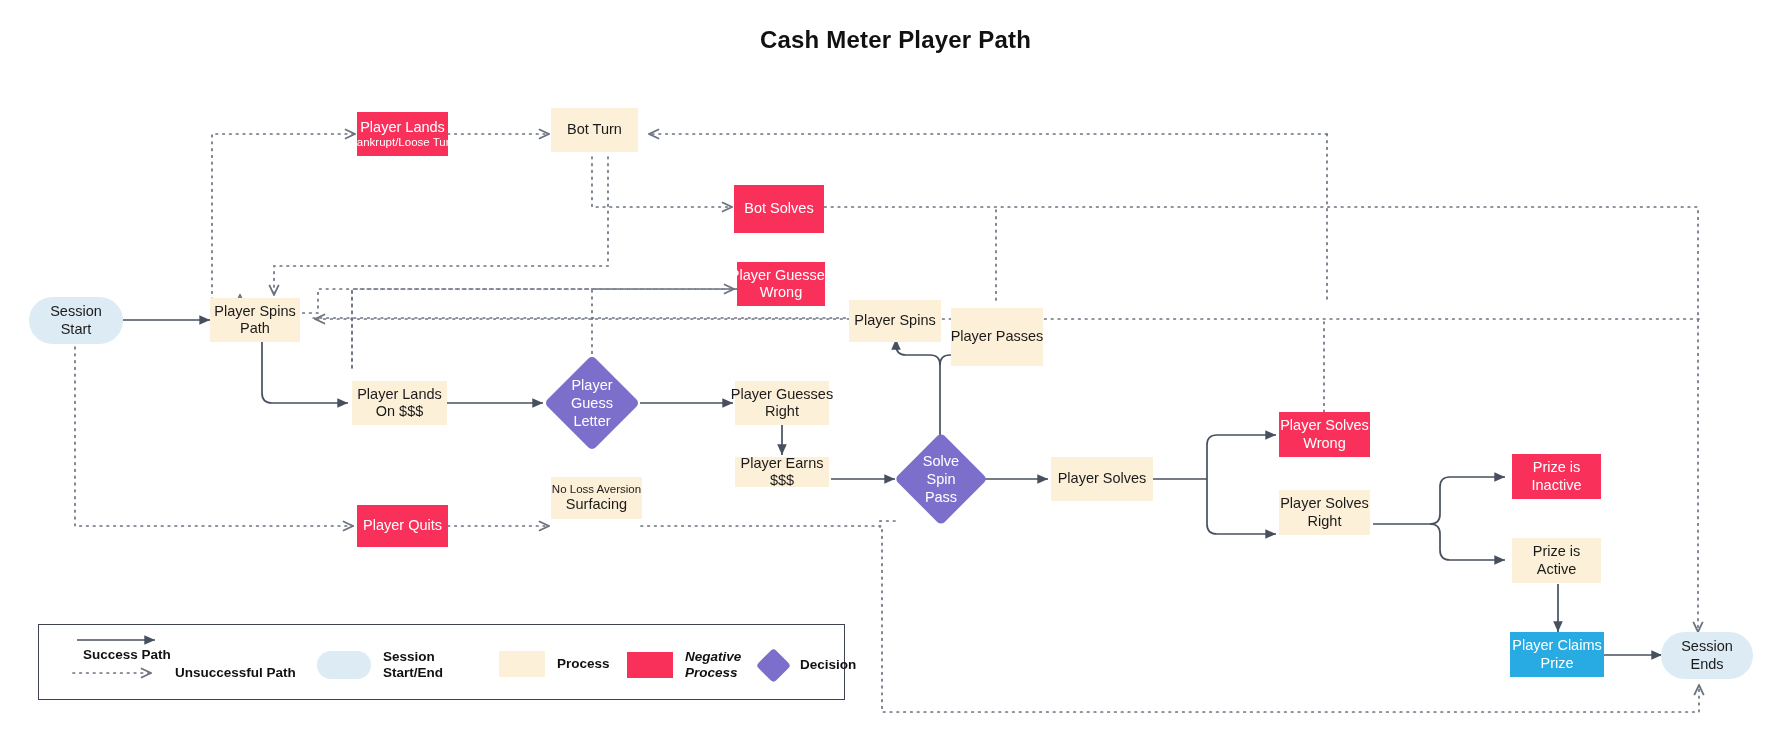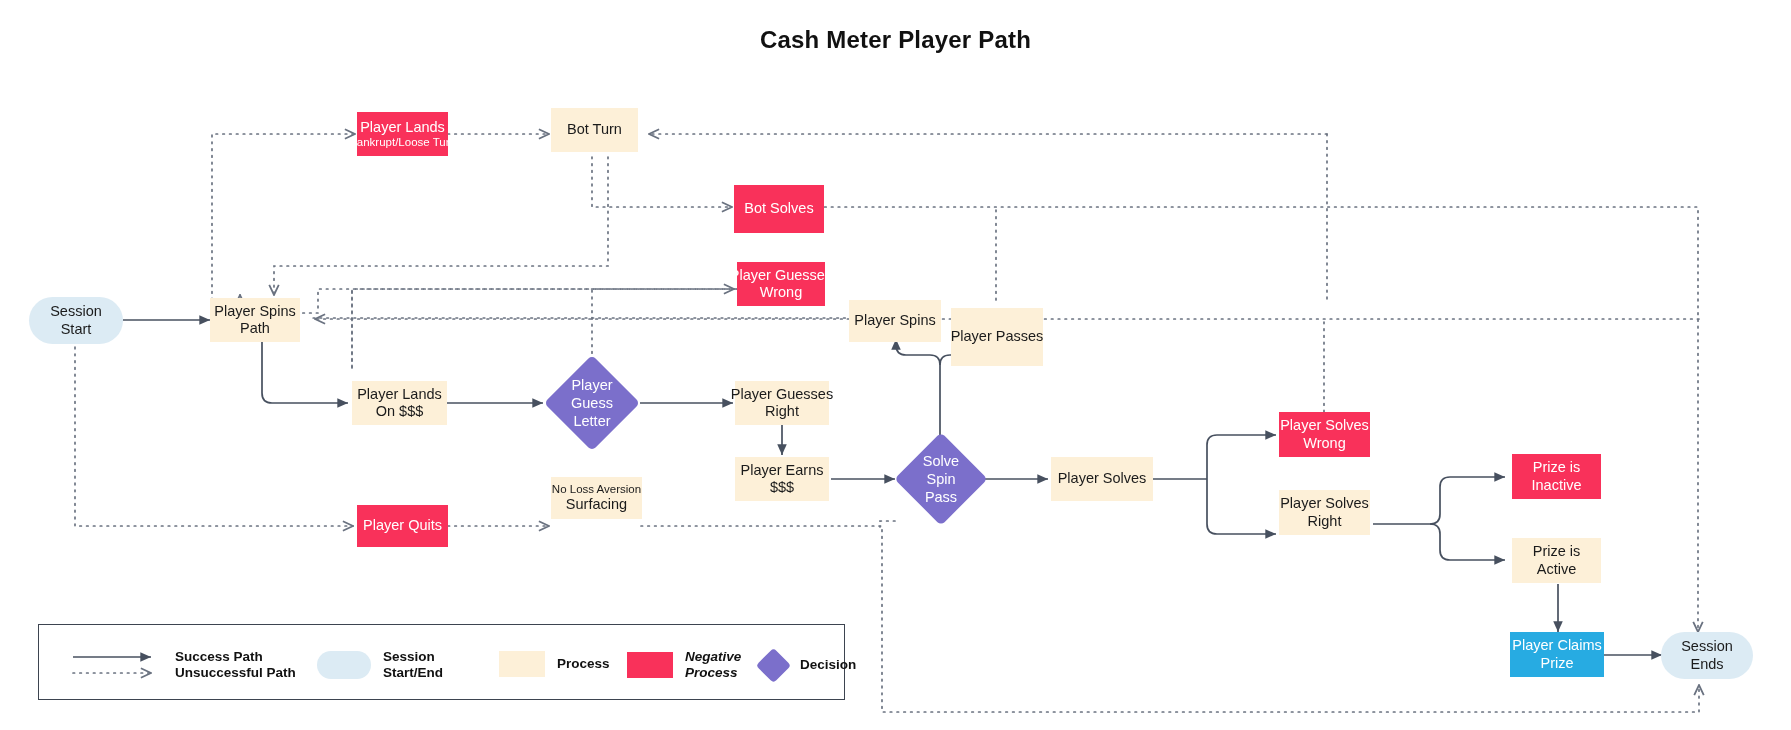--- a/index.html
+++ b/index.html
@@ -215,21 +215,21 @@
       <span>Guess</span>
       <span>Letter</span>
     </span>
   </div>
 
   <div class="node process" style="left:735px; top:381px; width:94px; height:44px;">
     <span class="l1">Player Guesses</span>
     <span class="l2">Right</span>
   </div>
 
-  <div class="node process" style="left:735px; top:457px; width:94px; height:44px;">
+  <div class="node process" style="left:735px; top:457px; width:94px; height:30px;">
     <span class="l1">Player Earns</span>
     <span class="l2">$$$</span>
   </div>
 
   <div class="node process" style="left:849px; top:300px; width:92px; height:42px;">
     <span class="l1">Player Spins</span>
   </div>
 
   <div class="node process" style="left:951px; top:308px; width:92px; height:58px;">
     <span class="l1">Player Passes</span>
@@ -281,21 +281,21 @@
     <span class="l1">Player Quits</span>
   </div>
 
   <div class="node process" style="left:551px; top:477px; width:91px; height:42px;">
     <span class="l1 small">No Loss Aversion</span>
     <span class="l2">Surfacing</span>
   </div>
 
   <div id="legend">
 
-    <div class="lg-row" style="left:32px; top:24px;">
+    <div class="lg-row" style="left:32px; top:8px;flex-direction:column;">
       <svg width="92" height="14">
         <path class="solid" d="M2,7 L80,7" marker-end="url(#ar-solid)"></path>
       </svg>
       <span class="lg-text" style="margin-left:12px;">Success Path</span>
     </div>
 
     <div class="lg-row" style="left:32px; top:40px;text-align:center;">
       <svg width="92" height="14">
         <path class="dotted" d="M2,7 L80,7" marker-end="url(#ar-dot)"></path>
       </svg>

